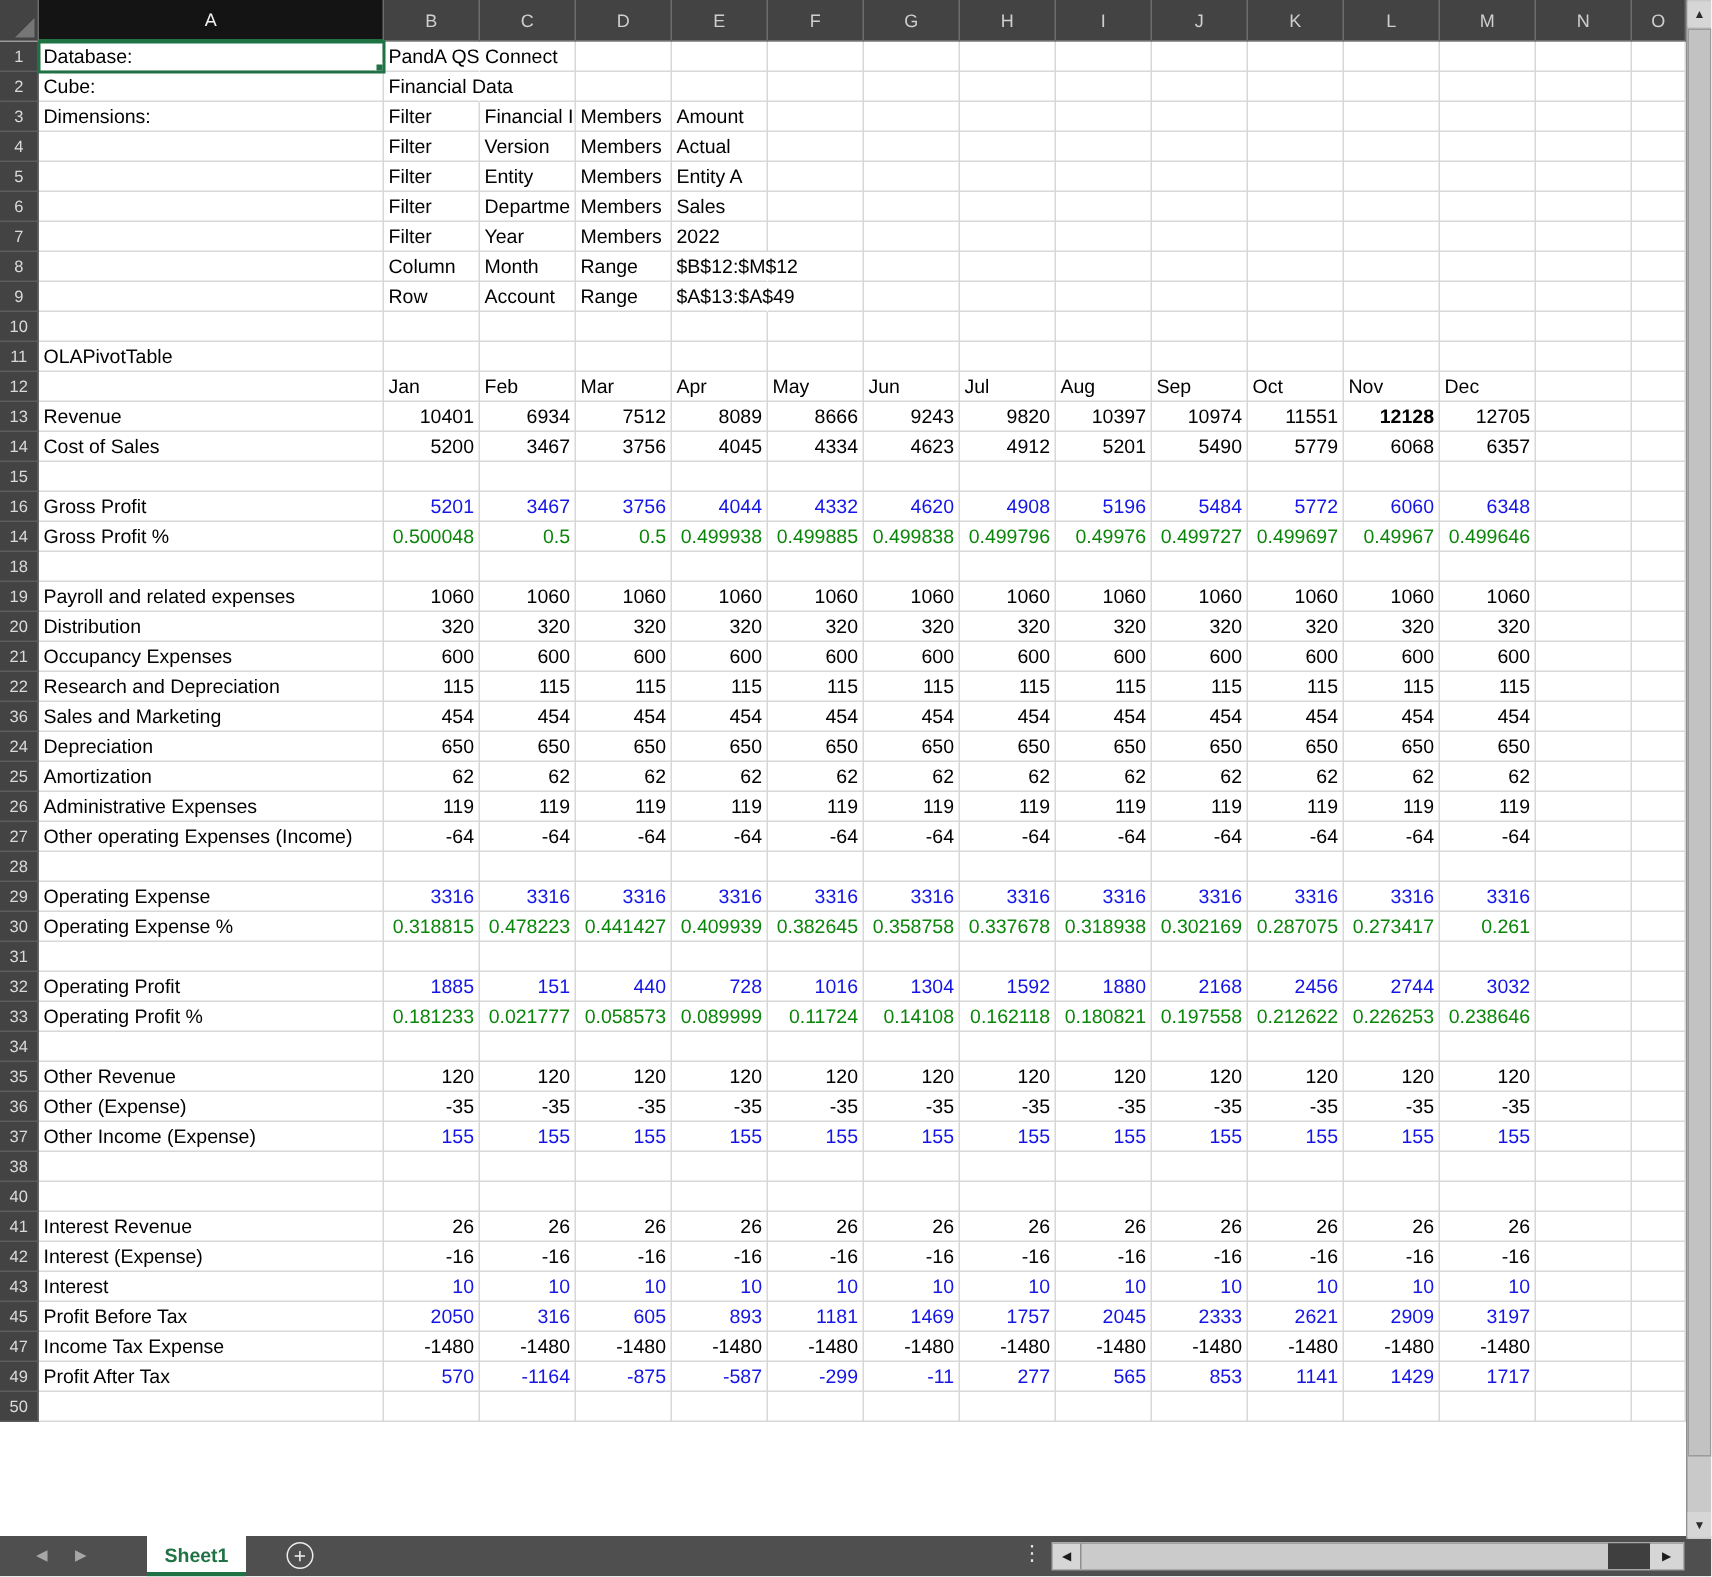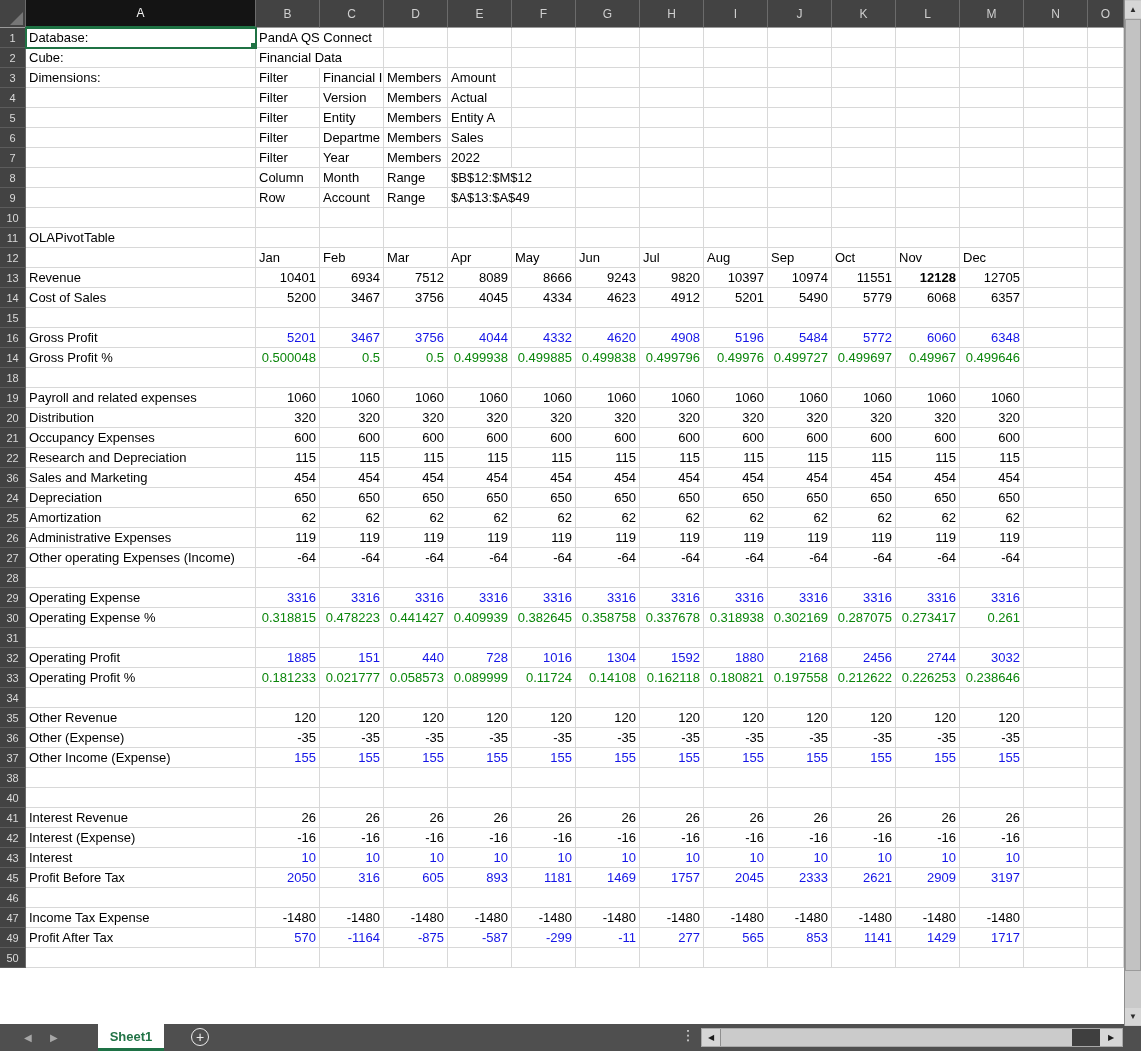--- a/index.html
+++ b/index.html
@@ -854,38 +854,20 @@
           <div class="cell num v-blue" style="width: 64px;">1757</div>
           <div class="cell num v-blue" style="width: 64px;">2045</div>
           <div class="cell num v-blue" style="width: 64px;">2333</div>
           <div class="cell num v-blue" style="width: 64px;">2621</div>
           <div class="cell num v-blue" style="width: 64px;">2909</div>
           <div class="cell num v-blue" style="width: 64px;">3197</div>
           <div class="cell" style="width: 64px;"></div>
           <div class="cell" style="width: 36px;"></div>
         </div>
         <div class="row">
-          <div class="rownum">46</div>
-          <div class="cell" style="width: 230px;"></div>
-          <div class="cell" style="width: 64px;"></div>
-          <div class="cell" style="width: 64px;"></div>
-          <div class="cell" style="width: 64px;"></div>
-          <div class="cell" style="width: 64px;"></div>
-          <div class="cell" style="width: 64px;"></div>
-          <div class="cell" style="width: 64px;"></div>
-          <div class="cell" style="width: 64px;"></div>
-          <div class="cell" style="width: 64px;"></div>
-          <div class="cell" style="width: 64px;"></div>
-          <div class="cell" style="width: 64px;"></div>
-          <div class="cell" style="width: 64px;"></div>
-          <div class="cell" style="width: 64px;"></div>
-          <div class="cell" style="width: 64px;"></div>
-          <div class="cell" style="width: 36px;"></div>
-        </div>
-        <div class="row">
           <div class="rownum">47</div>
           <div class="cell" style="width: 230px;">Income Tax Expense</div>
           <div class="cell num" style="width: 64px;">-1480</div>
           <div class="cell num" style="width: 64px;">-1480</div>
           <div class="cell num" style="width: 64px;">-1480</div>
           <div class="cell num" style="width: 64px;">-1480</div>
           <div class="cell num" style="width: 64px;">-1480</div>
           <div class="cell num" style="width: 64px;">-1480</div>
           <div class="cell num" style="width: 64px;">-1480</div>
           <div class="cell num" style="width: 64px;">-1480</div>

